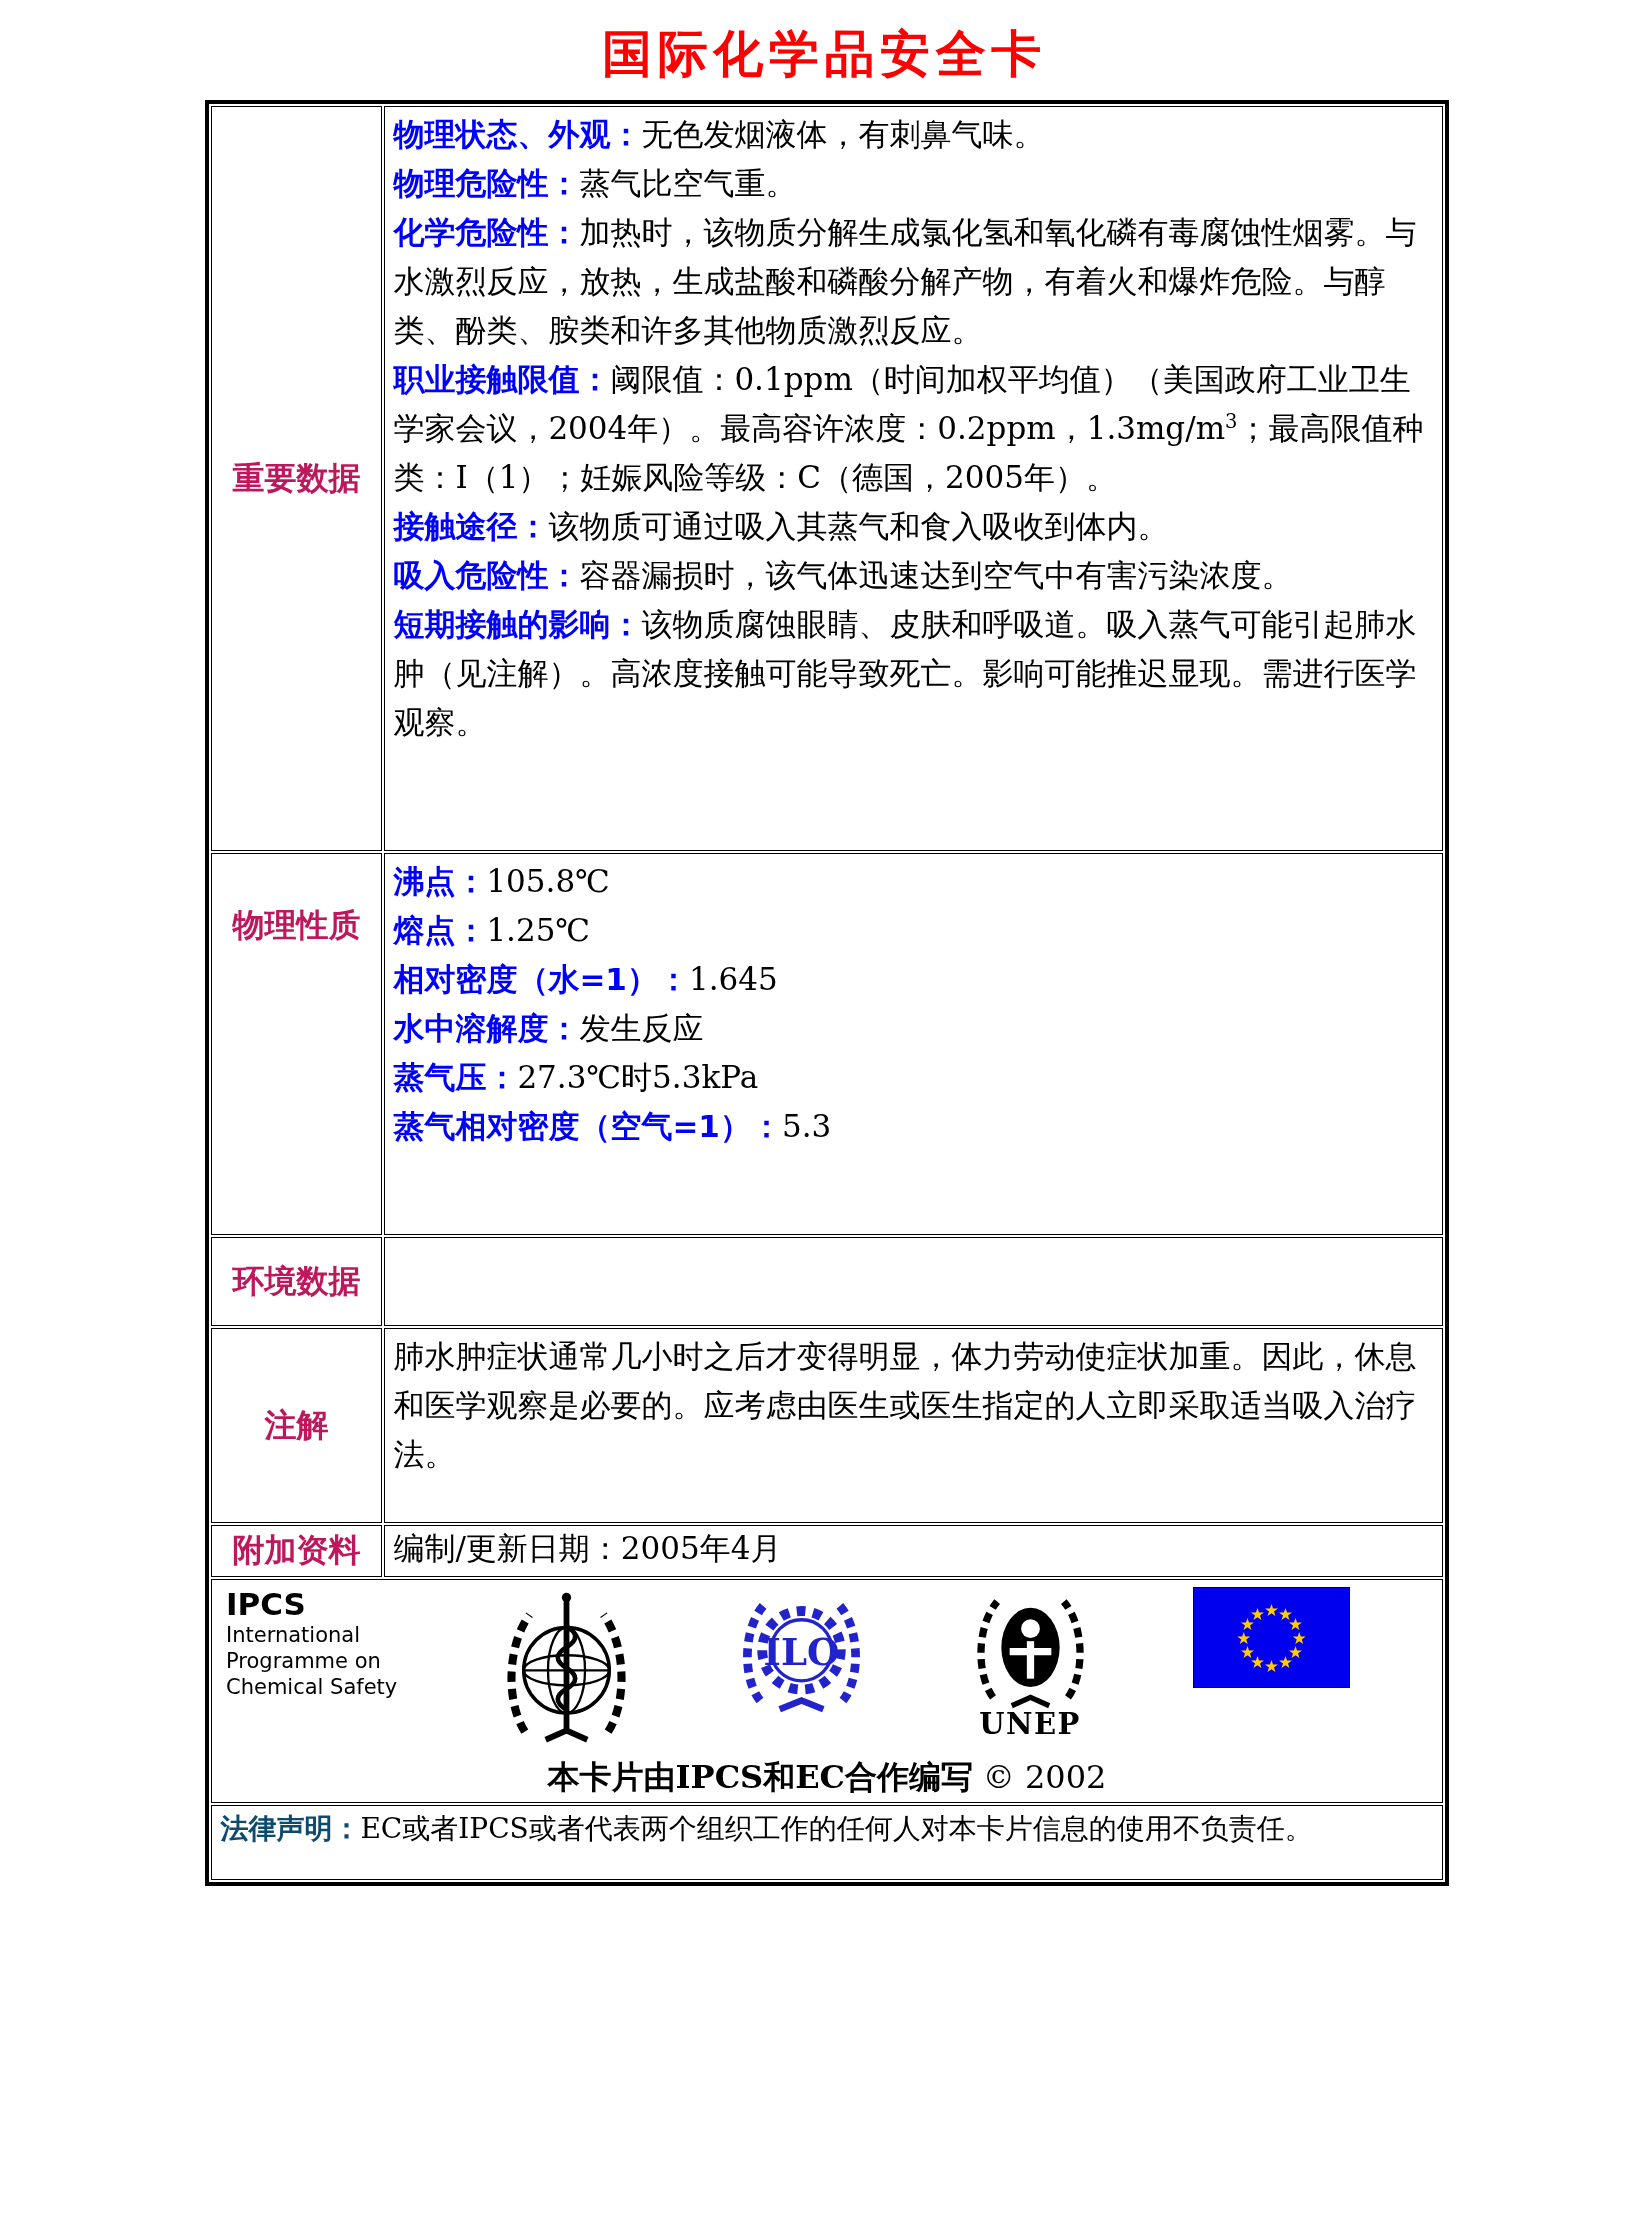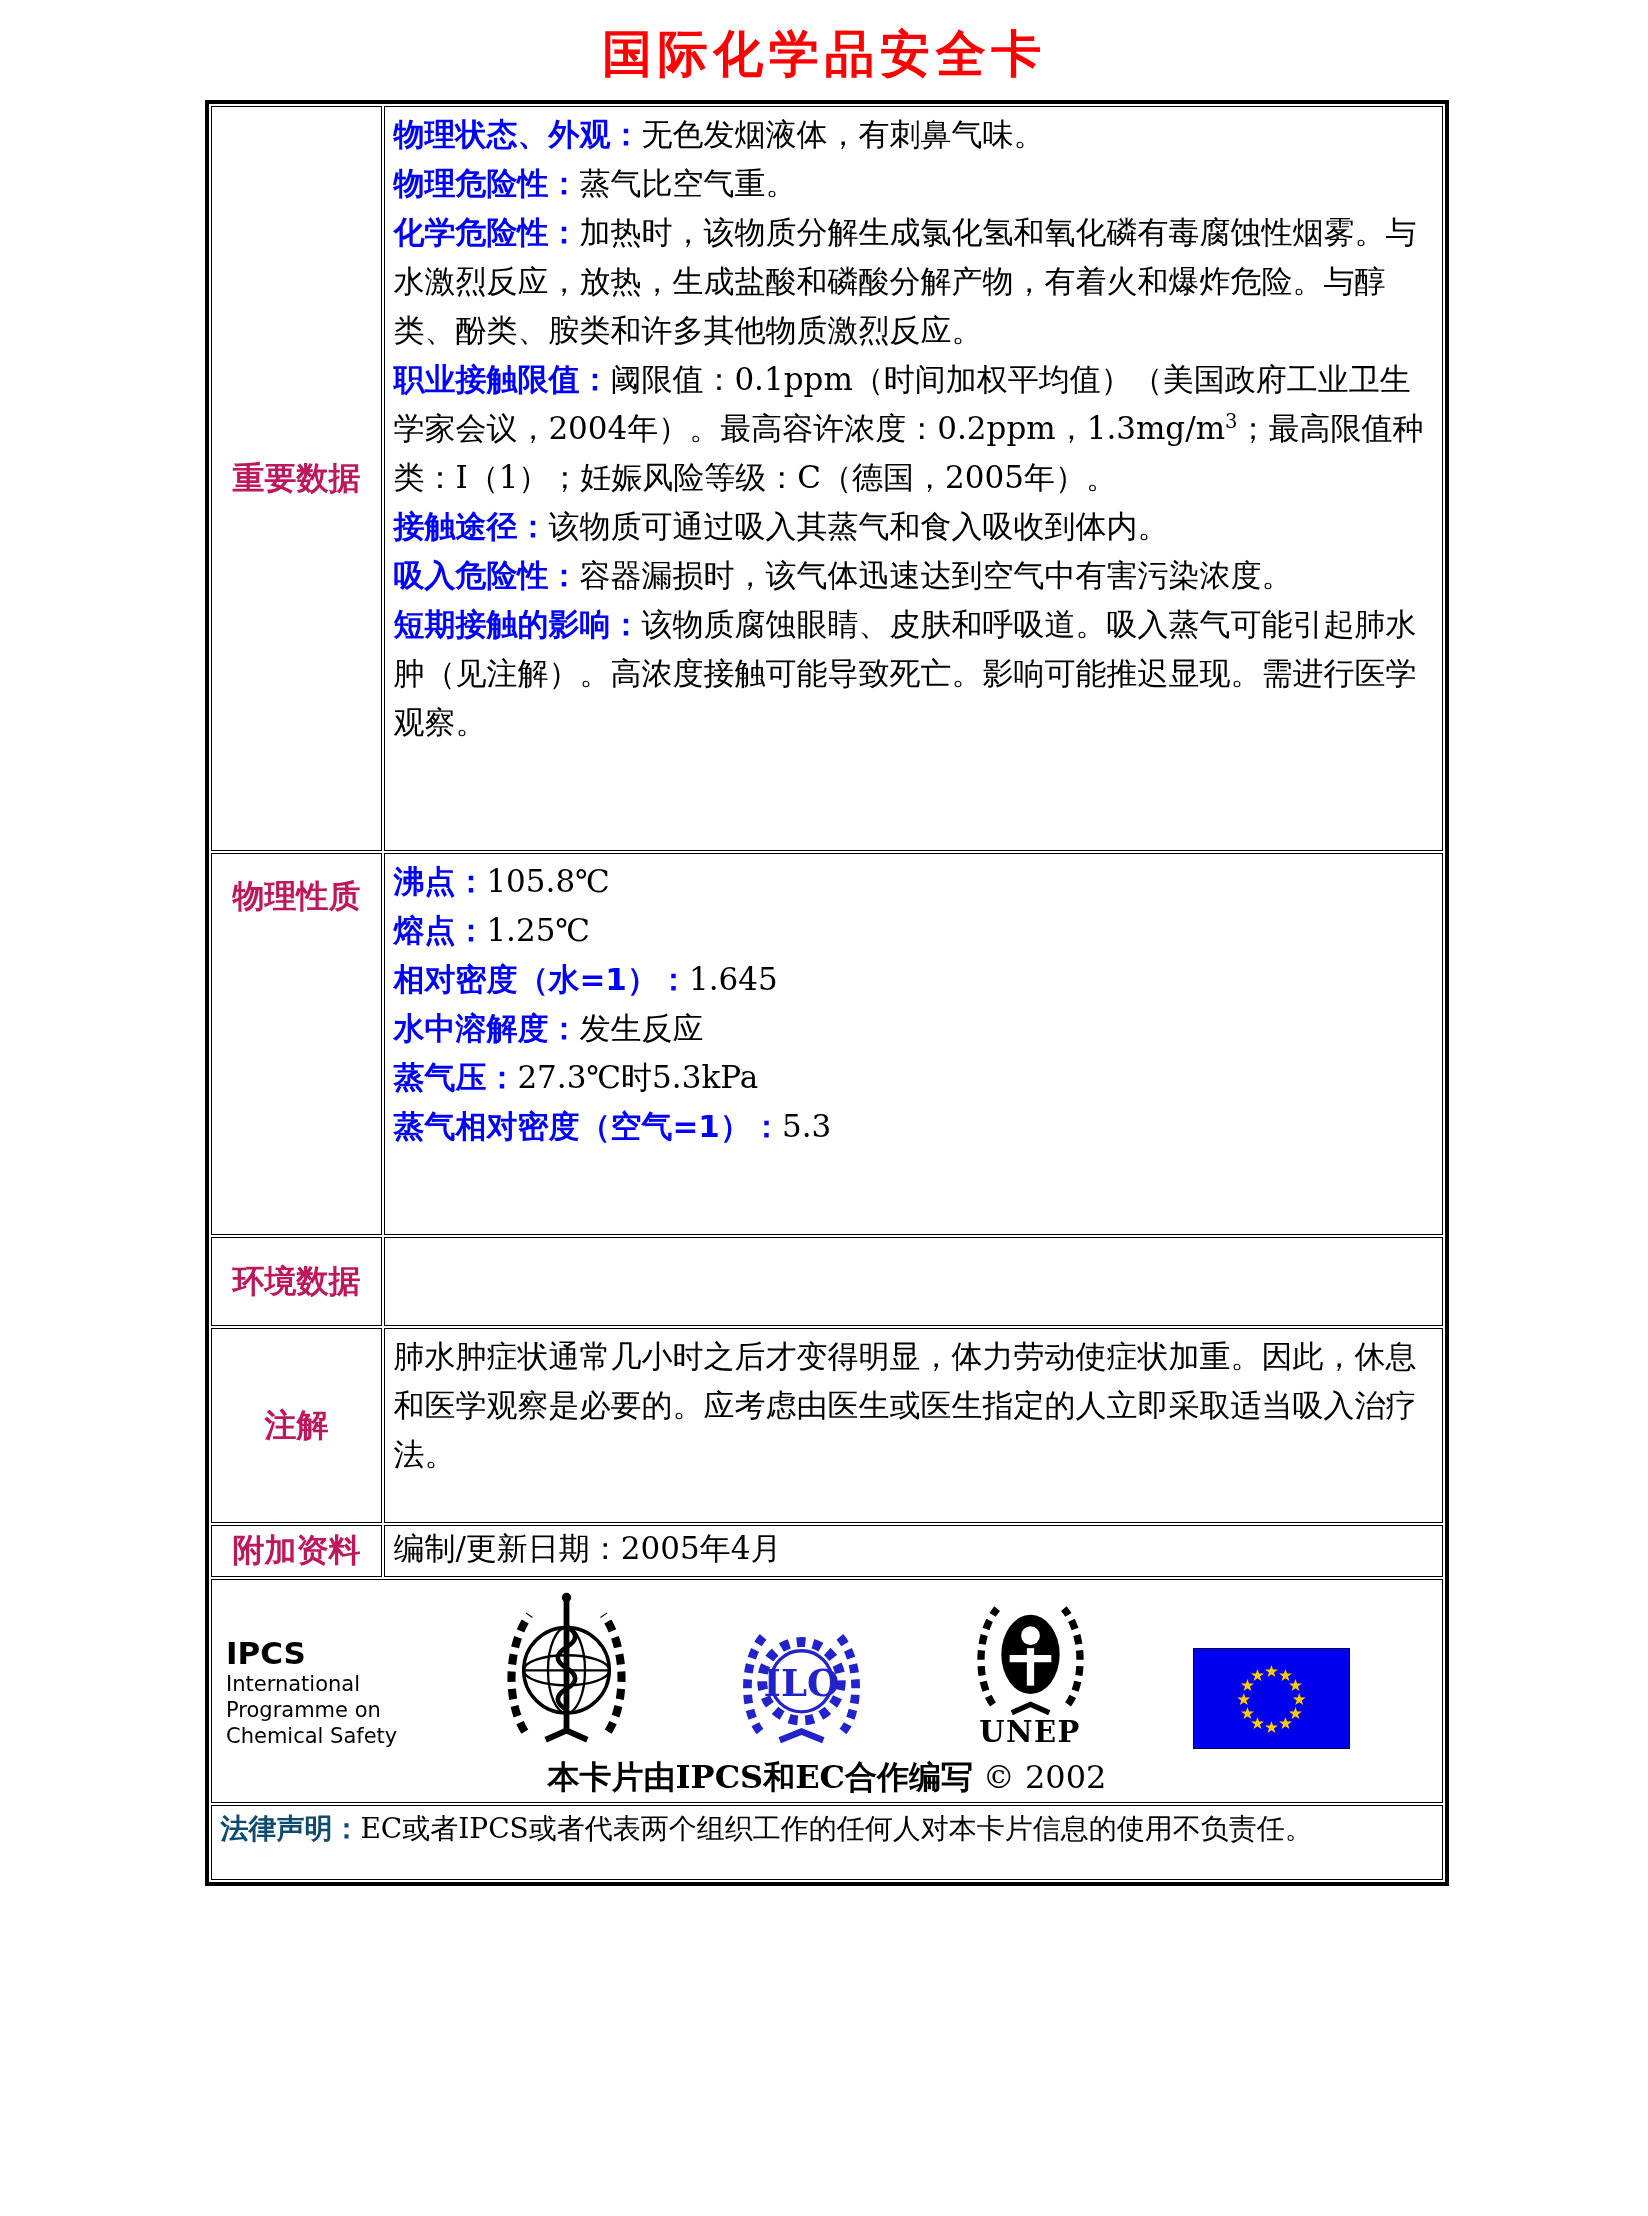--- a/index.html
+++ b/index.html
@@ -30,21 +30,21 @@
   .blue-lbl{color:#0000FF;font-weight:bold;}
   .hdr-num{color:#000;margin-left:11px;font-family:"DejaVu Serif","Liberation Serif",serif;}
   .chem-name{color:#000;font-family:"DejaVu Serif","Liberation Serif",serif;}
 
   .item{font-size:31px;line-height:49px;color:#000;
         font-family:"DejaVu Serif","Liberation Serif",serif;}
   .item .lbl{color:#0000FF;font-weight:bold;
         font-family:"DejaVu Sans","Liberation Sans",sans-serif;}
   .item sup{font-size:19.5px;line-height:0;}
 
-  .logos-row{display:flex;align-items:flex-end;justify-content:space-between;
+  .logos-row{display:flex;align-items:flex-start;justify-content:space-between;
     padding:4.2px 84px 0 5.6px;gap:16px;}
   .ipcs-block{color:#000;}
   .ipcs-title{font-size:31px;font-weight:bold;line-height:35px;}
   .ipcs-sub{font-size:21px;line-height:26px;}
   .unep-block{display:flex;flex-direction:column;align-items:center;}
   .unep-text{font-size:29px;font-weight:bold;letter-spacing:1.4px;
     font-family:"DejaVu Serif","Liberation Serif",serif;margin-top:-4.2px;}
   .caption-line{text-align:center;margin-top:7px;font-size:32px;color:#000000;
     font-family:"DejaVu Serif","Liberation Serif",serif;}
   .caption-line .cap{font-weight:bold;}
@@ -85,21 +85,21 @@
       <div class="item">
         <span class="lbl">吸入危险性：</span><span>容器漏损时，该气体迅速达到空气中有害污染浓度。</span>
       </div>
       <div class="item">
         <span class="lbl">短期接触的影响：</span><span>该物质腐蚀眼睛、皮肤和呼吸道。吸入蒸气可能引起肺水肿（见注解）。高浓度接触可能导致死亡。影响可能推迟显现。需进行医学观察。</span>
       </div>
     </td>
   </tr>
 
   <tr>
-    <td class="label-cell" style="height:382px;vertical-align:top;padding-top:21px;">物理性质</td>
+    <td class="label-cell" style="height:382px;vertical-align:top;padding-top:50px;">物理性质</td>
     <td>
       <div class="item">
         <span class="lbl">沸点：</span><span>105.8℃</span>
       </div>
       <div class="item">
         <span class="lbl">熔点：</span><span>1.25℃</span>
       </div>
       <div class="item">
         <span class="lbl">相对密度（水=1）：</span><span>1.645</span>
       </div>

